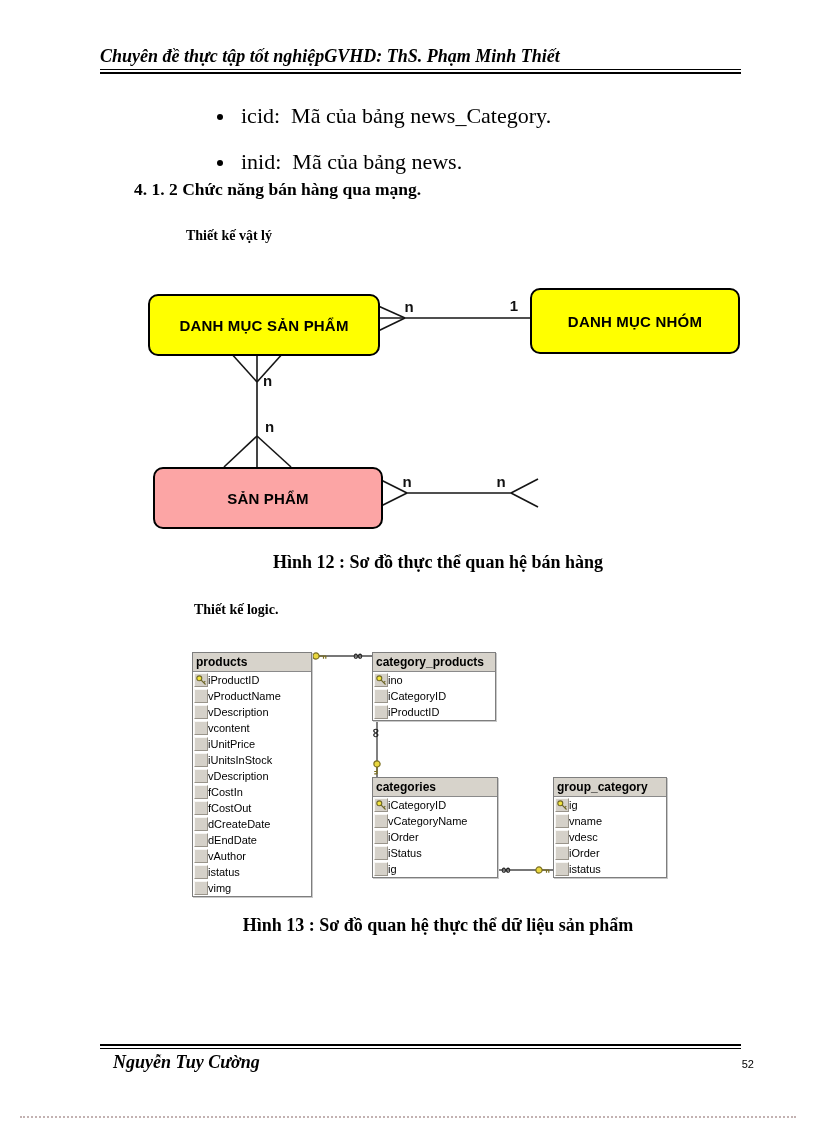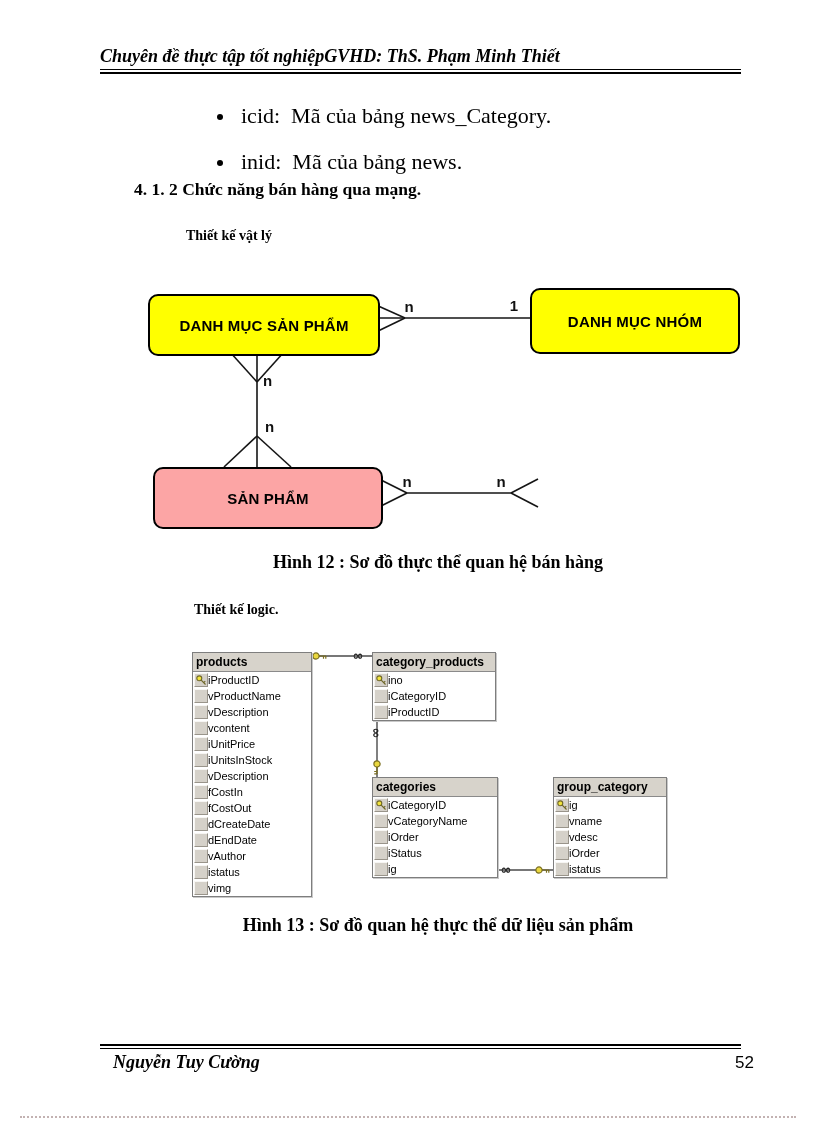--- a/index.html
+++ b/index.html
@@ -72,21 +72,21 @@
   
   .footer-rule {
     position:absolute; left:100px; width:641px; top:1044px; height:2px;
     border-top:2px solid #000; border-bottom:1px solid #000;
   }
   .footer-row {
     position:absolute; left:100px; width:641px; top:1052px;
     display:flex; justify-content:space-between; align-items:baseline;
     font-size:18px; font-weight:bold; font-style:italic;margin-left:13px;
   }
-  .page-num { font-style:normal; font-weight:normal; font-size:17px; font-family:"Liberation Sans",sans-serif; }
+  .page-num { font-style:normal; font-weight:normal; font-size:11px; font-family:"Liberation Sans",sans-serif; }
   .bottom-dotted { position:absolute; left:20px; width:776px; top:1116px; border-top:2px dotted #c3b2b2; }
 </style>
 </head>
 <body>
 
 <div class="page">
 
   <div class="header-row">
     <span>Chuyên đề thực tập tốt nghiệp</span>
     <span>GVHD: ThS. Phạm Minh Thiết</span>

